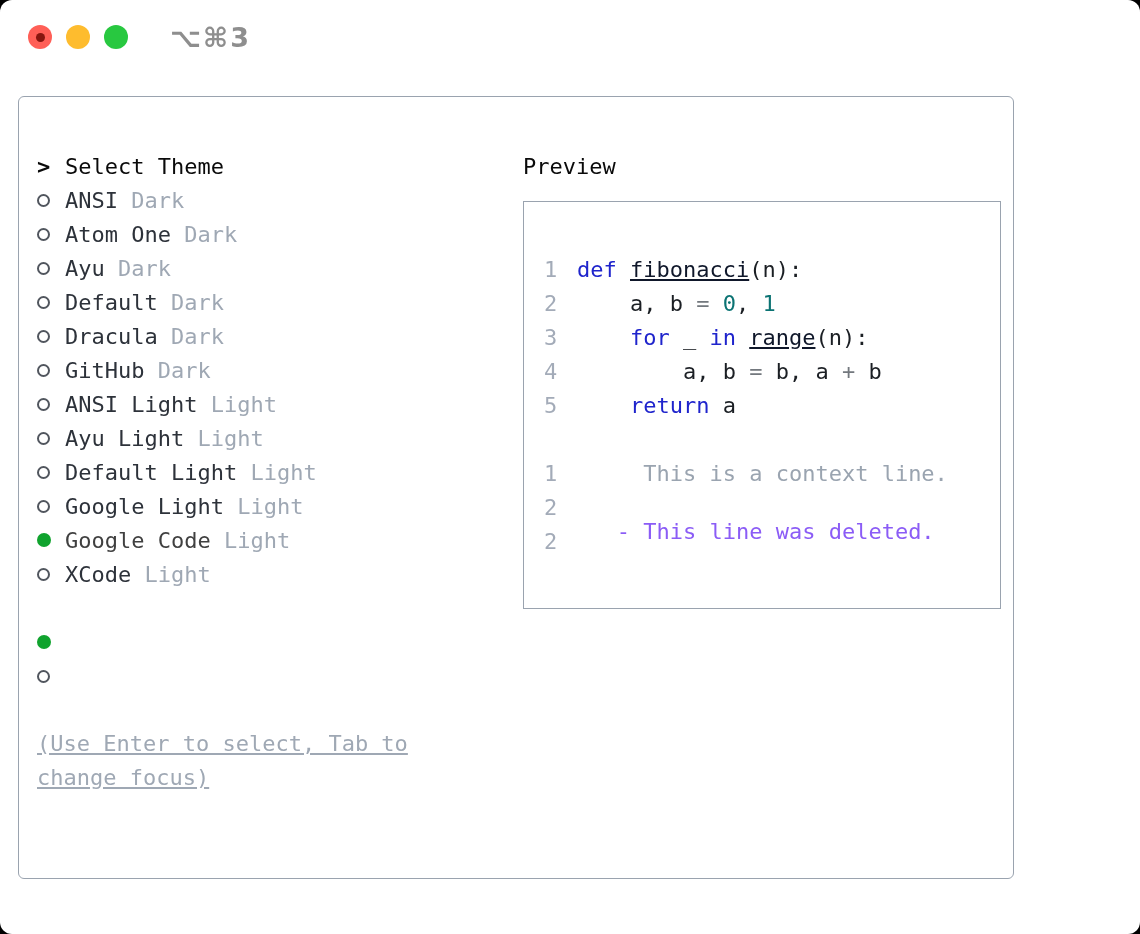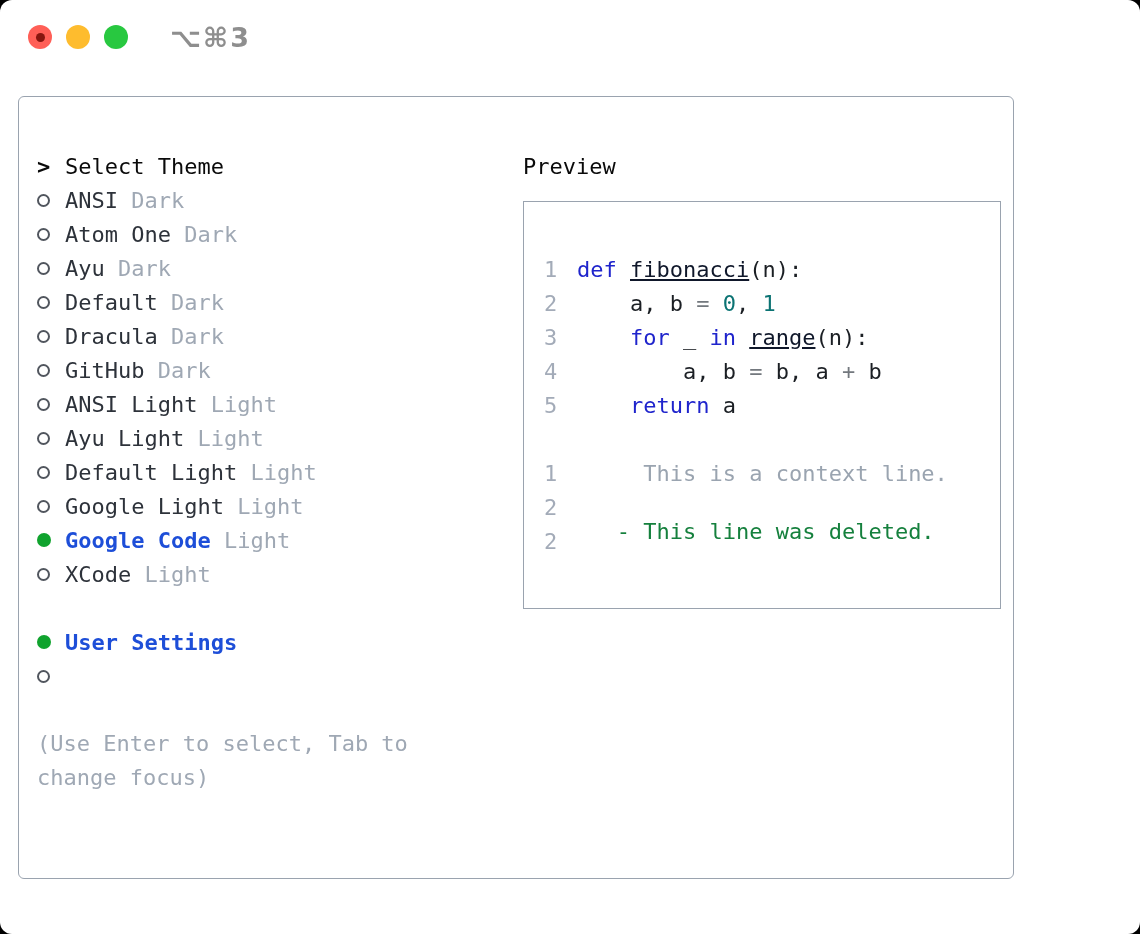--- a/index.html
+++ b/index.html
@@ -41,45 +41,45 @@
          font-size:22px; color:#2d323a; }
   .row .marker { width:28px; display:flex; align-items:center; flex:none; }
 
   .caret { font-weight:bold; color:#0a0a0a; font-size:22px; }
   .hdr   { font-weight:normal; color:#0a0a0a; font-size:22px; }
 
   .ring   { width:13px; height:13px; border:2px solid #51565e; border-radius:50%; }
   .dotsel { width:14px; height:14px; background:#10a32e; border-radius:50%; }
 
   .variant { color:#9fa8b4; }
-  .sel-name { color:#1d4ed8;font-weight:bold; }
+  .sel-name { color:#404040; }
 
   .spacer { height:34px; }
 
   .hint { width:430px; font-size:22px; line-height:34px; color:#9fa8b4;
-          white-space:normal; }
+          white-space:normal;text-decoration:underline; }
 
   
   .preview-box {
     margin-top:18px; width:478px; height:408px;
     border:1.5px solid #9aa3af; background:#fff;
     padding:50px 0 0 20px; overflow:hidden;
   }
   .pline { height:34px; display:flex; align-items:center; white-space:pre;
            font-size:22px; color:#1b1f24; }
   .lnum { color:#a3abb8; width:14px; flex:none; margin-right:19px; }
 
   .tok-keyword  { color:#1f24cc; }
   .tok-title    { color:#0f172a;text-decoration:underline; }
   .tok-number   { color:#0b7373; }
   .tok-operator { color:#73787e; }
   .tok-plain    { color:#1b1f24; }
 
   .diff-context { color:#9aa4b0; }
-  .diff-deleted { color:#15803d;margin-top:48px; }
+  .diff-deleted { color:#8b5cf6;margin-top:48px; }
   .diff-added   { color:#10ad17; }
 </style>
 </head>
 <body>
 
 <div class="window">
 
   <div class="titlebar">
     <div class="lights">
       <div class="light red"></div>
@@ -109,21 +109,21 @@
           <div class="row"><span class="marker"><span class="ring"></span></span><span>Default Light</span><span class="variant"> Light</span></div>
           <div class="row"><span class="marker"><span class="ring"></span></span><span>Google Light</span><span class="variant"> Light</span></div>
           <div class="row"><span class="marker"><span class="dotsel"></span></span><span class="sel-name">Google Code</span><span class="variant"> Light</span></div>
           <div class="row"><span class="marker"><span class="ring"></span></span><span>XCode</span><span class="variant"> Light</span></div>
         </div>
 
       <div class="spacer"></div>
 
 
       <div id="apply-list">
-          <div class="row"><span class="marker"><span class="dotsel"></span></span><span class="sel-name">User Settings</span></div>
+          <div class="row"><span class="marker"><span class="dotsel"></span></span></div>
           <div class="row"><span class="marker"><span class="ring"></span></span></div>
         </div>
 
       <div class="spacer"></div>
 
       <div class="hint">(Use Enter to select, Tab to change focus)</div>
     </div>
 
     <div class="col-right">
       <div class="row">

